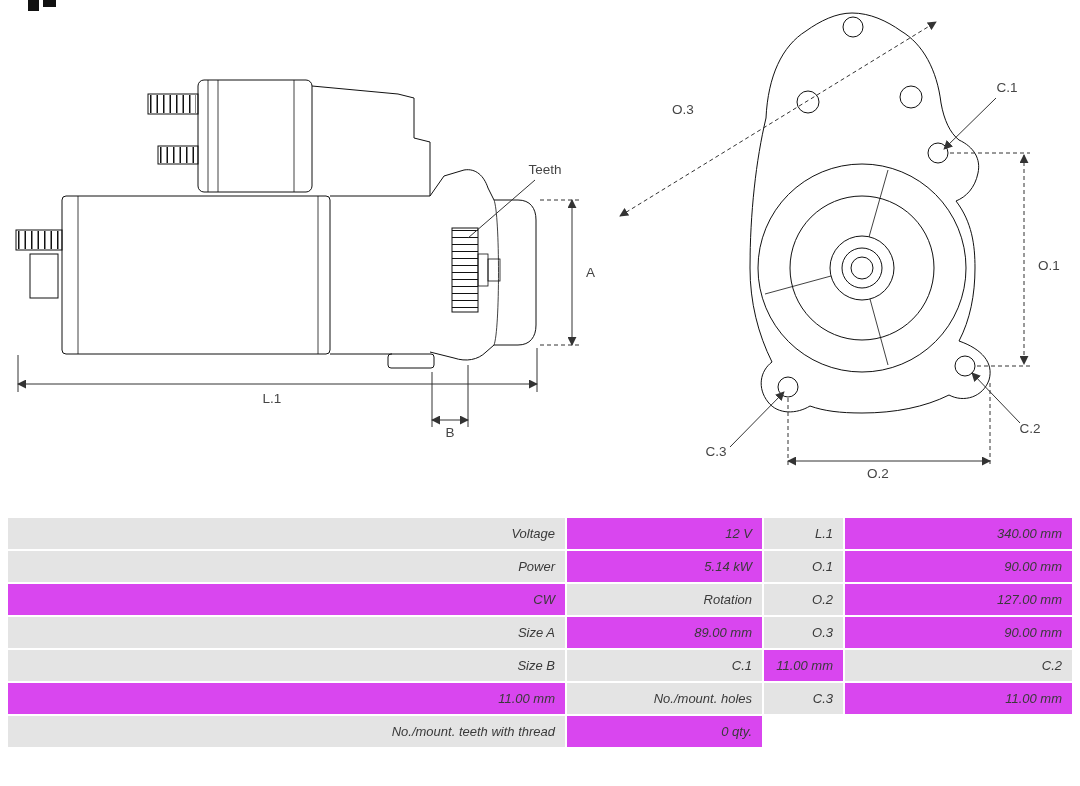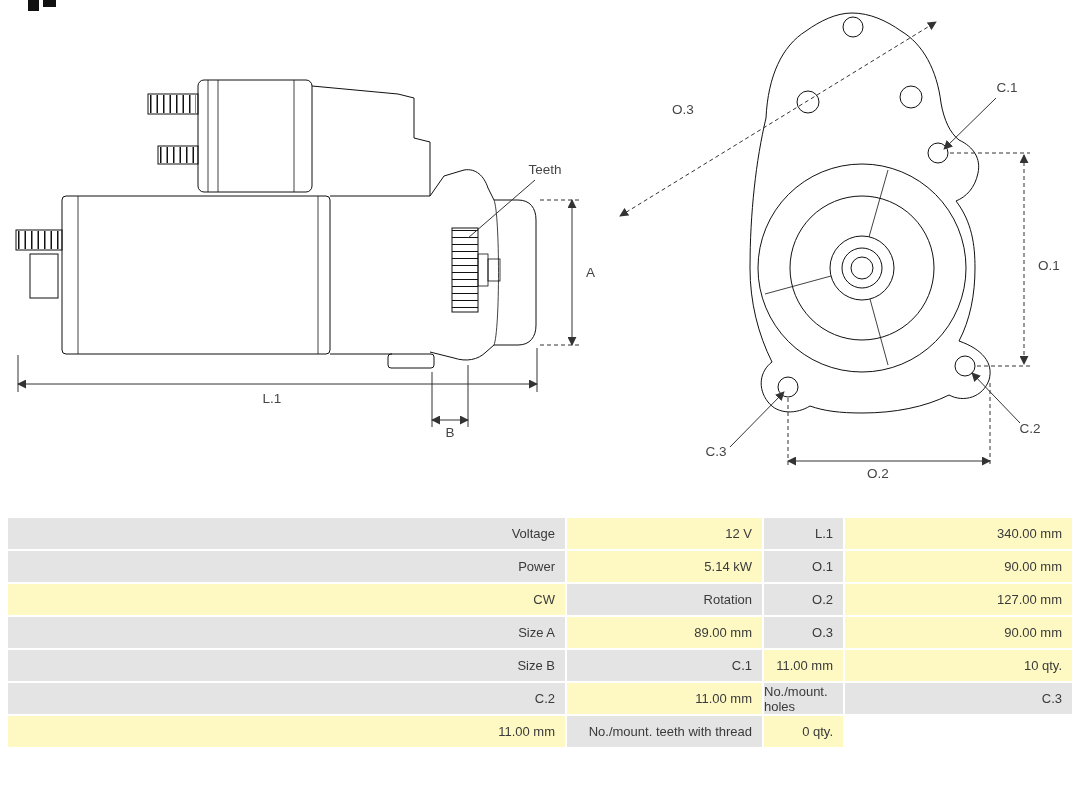--- a/index.html
+++ b/index.html
@@ -8,25 +8,25 @@
   .logo{position:absolute;left:28px;top:0;}
   .part-number{position:absolute;left:13px;top:487px;font-size:15px;font-weight:700;color:#e30613;margin-top:44px;}
   .drawing{position:absolute;left:0;top:0;}
   .drawing text{font-family:"Liberation Sans", sans-serif;font-size:13.5px;fill:#454545;}
   .outline{stroke:#111;stroke-width:1;fill:none;}
   .outline-thin{stroke:#111;stroke-width:0.8;fill:none;}
   .dimline{stroke:#333;stroke-width:1;fill:none;}
   .dash{stroke-dasharray:4 3;}
   .hatch{stroke:#111;}
   .spec-table{position:absolute;left:8px;top:518px;width:868px;display:grid;
-              grid-template-columns:557px 195px 79px 227px;gap:2px;grid-auto-rows:31px;}
+              grid-template-columns:557px 195px 79px 227px;gap:2px;grid-auto-rows:31px;font-style:italic;}
   .cell{display:flex;align-items:center;justify-content:flex-end;
         padding-right:10px;box-sizing:border-box;font-size:13px;color:#3a3a3a;}
   .lbl{background:#e4e4e4;}
-  .val{background:#fef9c3;text-align:right;}
+  .val{background:#d946ef;text-align:right;}
   .blank{background:transparent;}
 </style>
 </head>
 <body>
 
 <div class="page">
 
   <svg class="logo" width="36" height="12" aria-hidden="true">
     <rect x="0" y="0" width="11" height="11" fill="#111"></rect>
     <rect x="15" y="0" width="13" height="7" fill="#111"></rect>
@@ -166,21 +166,20 @@
 
     <div class="cell lbl">Size A</div>
     <div class="cell val">89.00 mm</div>
     <div class="cell lbl">O.3</div>
     <div class="cell val">90.00 mm</div>
 
     <div class="cell lbl">Size B</div>
     <div class="cell lbl">C.1</div>
     <div class="cell val">11.00 mm</div>
 
-    <div class="cell val">10 qty.</div>
     <div class="cell lbl">C.2</div>
     <div class="cell val">11.00 mm</div>
 
     <div class="cell lbl">No./mount. holes</div>
     <div class="cell lbl">C.3</div>
     <div class="cell val">11.00 mm</div>
 
     <div class="cell lbl">No./mount. teeth with thread</div>
     <div class="cell val">0 qty.</div>
     <div class="cell blank"></div>

